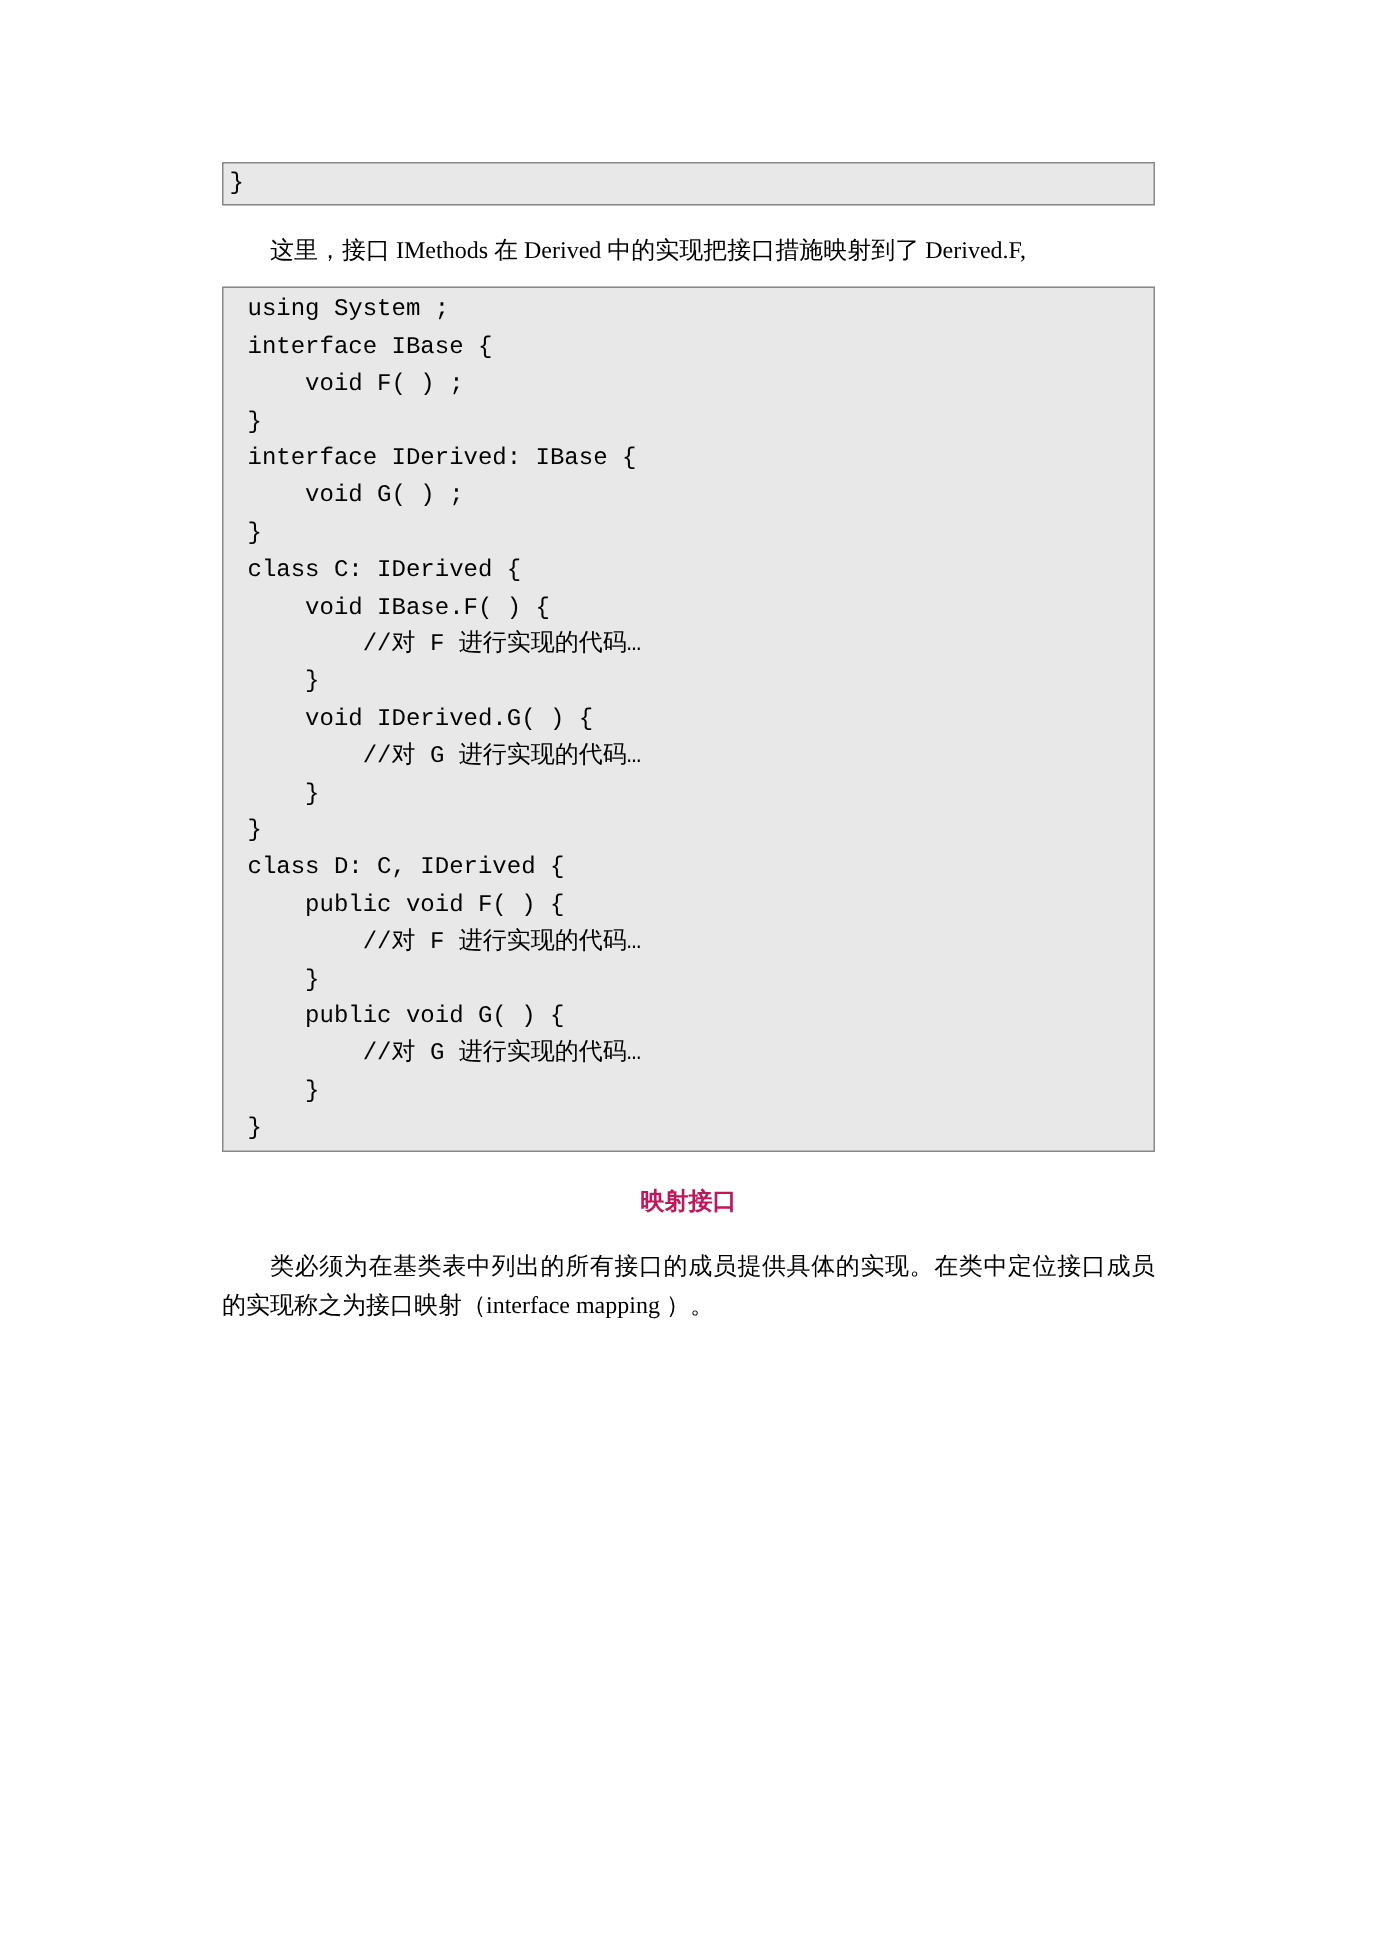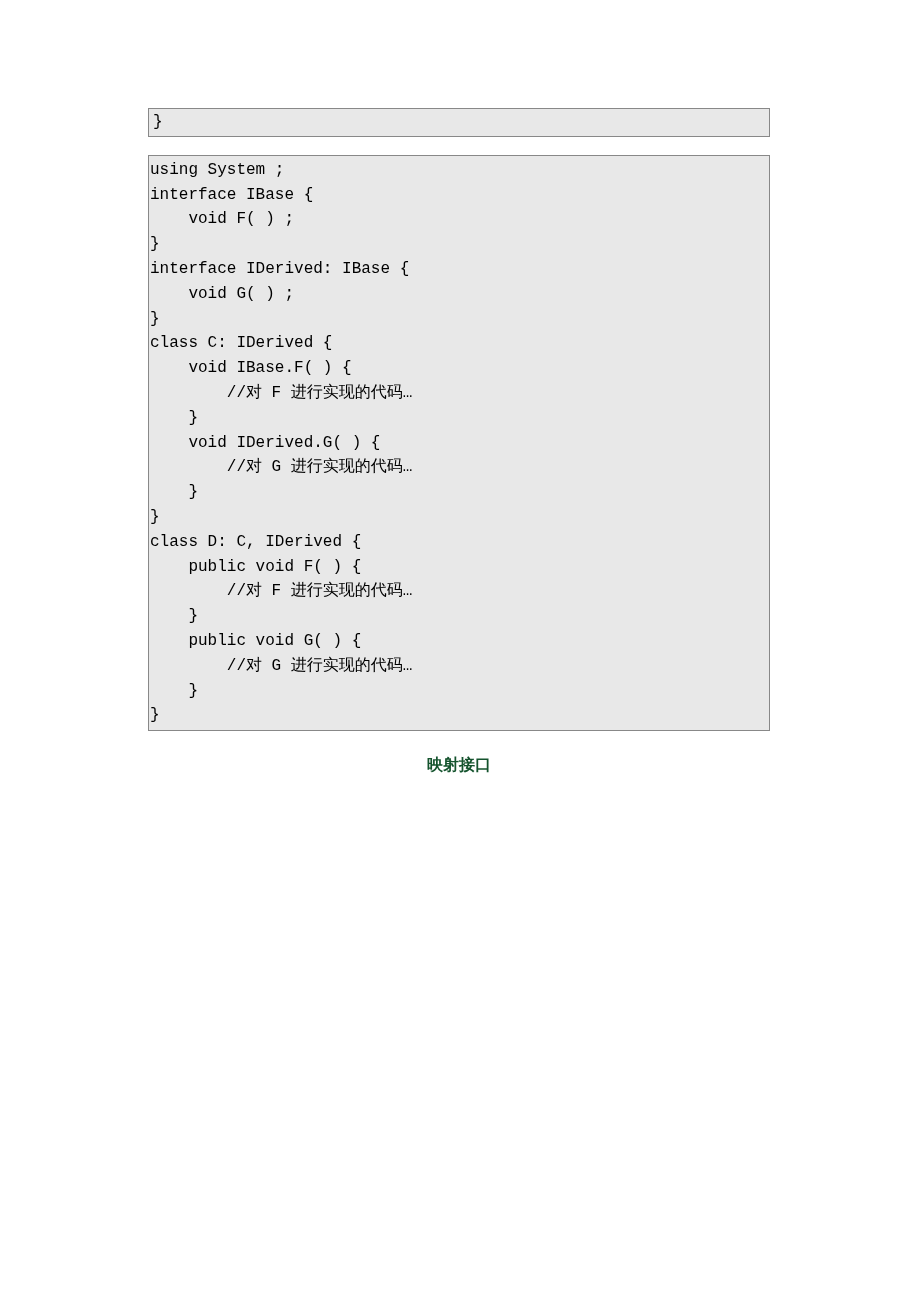--- a/index.html
+++ b/index.html
@@ -13,21 +13,21 @@
   }
   .page {
     width: 920px;
     min-height: 1302px;
     box-sizing: border-box;
     padding: 108px 150px 80px 148px;
   }
   .code-block {
     border: 1px solid #888;
     background: #e8e8e8;
-    padding: 2px 1px;
+    padding: 2px 16px;
     font-family: "SimSun", "宋体", "Courier New", monospace;
     font-size: 16px;
     white-space: pre;
     line-height: 1.55;
     color: #000;
     margin-bottom: 18px;
   }
   .code-block.tight {
     padding: 1px 4px;
   }
@@ -35,32 +35,33 @@
     margin: 0 0 18px 0;
     text-indent: 2em;
     line-height: 1.65;
     text-align: justify;
   }
   .para.nogap {
     margin-bottom: 10px;
   }
   .heading {
     text-align: center;
-    color: #14532d;
+    color: #be185d;
     font-weight: bold;
     margin: 22px 0 18px 0;
   }
 </style>
 </head>
 <body>
 
 <div class="page">
 
   <div class="code-block tight">}</div>
 
+  <p class="para nogap">这里，接口 IMethods 在 Derived 中的实现把接口措施映射到了 Derived.F,</p>
 
 
   <div class="code-block">using System ;
 interface IBase {
     void F( ) ;
 }
 interface IDerived: IBase {
     void G( ) ;
 }
 class C: IDerived {
@@ -76,15 +77,16 @@
         //对 F 进行实现的代码…
     }
     public void G( ) {
         //对 G 进行实现的代码…
     }
 }</div>
 
 
   <div class="heading">映射接口</div>
 
+  <p class="para">类必须为在基类表中列出的所有接口的成员提供具体的实现。在类中定位接口成员的实现称之为接口映射（interface mapping ）。</p>
 
 
 </div>
 
 </body></html>

